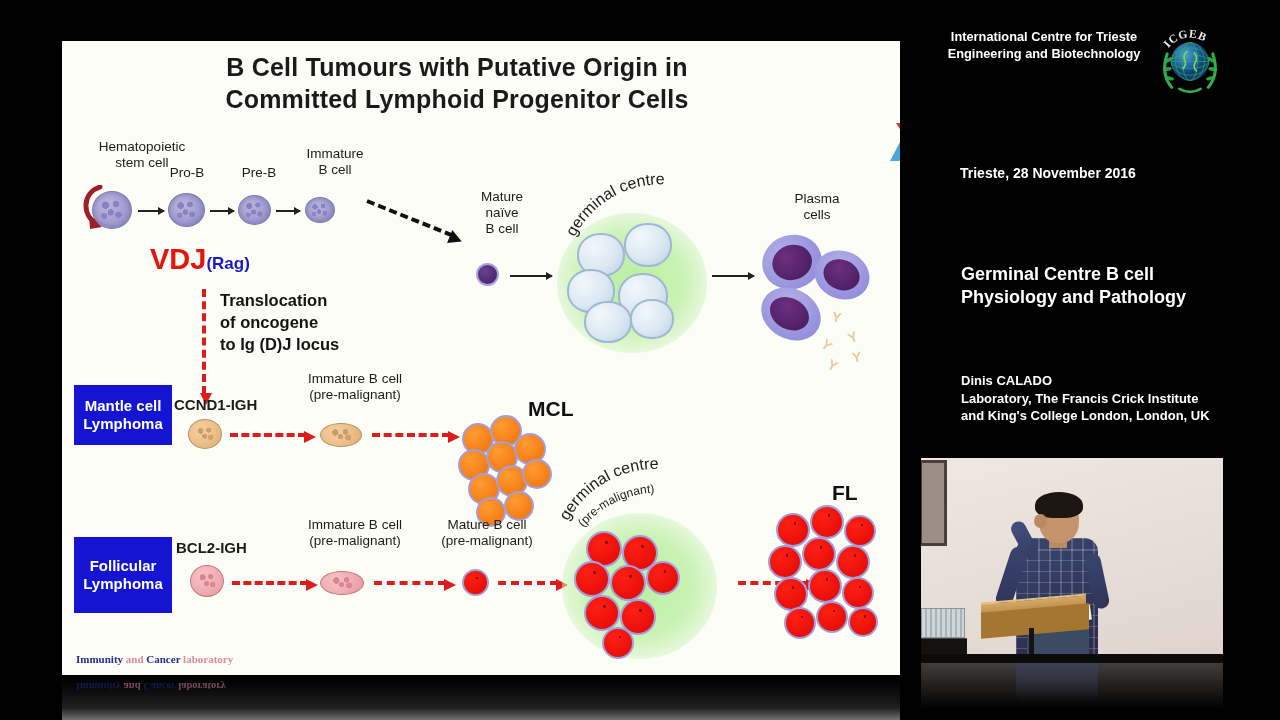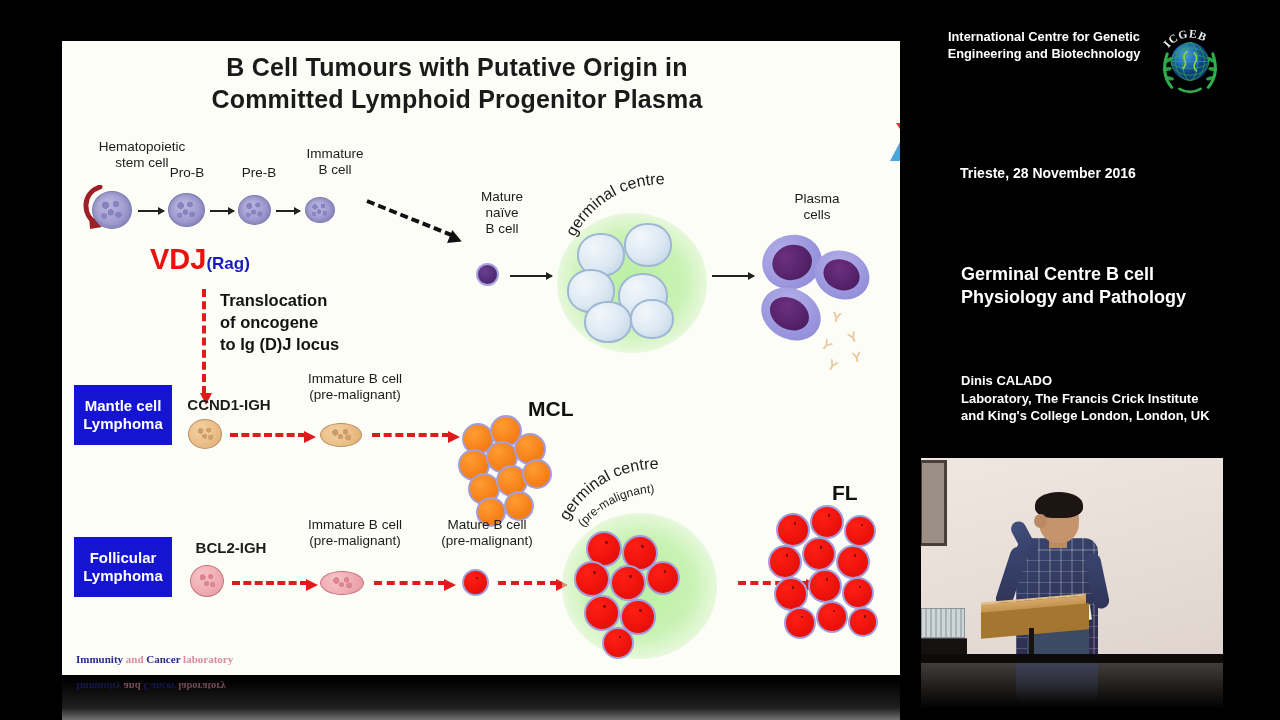--- a/index.html
+++ b/index.html
@@ -36,21 +36,21 @@
 
   
   #crick-logo {
     position:absolute; left:828px; top:42px; width:70px; height:86px;
   }
   #crick-logo .tri { position:absolute; width:0; height:0; }
 
   
   .lbl { position:absolute; color:#1c1c1c; font-size:13.5px; line-height:1.18; text-align:center; }
   .lbl.bold { font-weight:bold; }
-  .lbl.left { text-align:center; }
+  .lbl.left { text-align:left; }
 
   
   .cell { position:absolute; border-radius:50%; }
   .hsc {
     background:radial-gradient(circle at 35% 33%, #b9b7e0 0%, #a39fd2 55%, #8f8bc4 100%);
     border:1.4px solid #7b78ae;
     box-shadow:inset 0 0 6px rgba(90,85,150,.5);
   }
   .hsc::after{
     content:""; position:absolute; inset:16%; border-radius:50%;
@@ -256,21 +256,21 @@
 </style>
 </head>
 <body>
 
 <div id="stage">
 
   <div id="slide">
 
     <div class="slide-title">
       <div>B Cell Tumours with Putative Origin in</div>
-      <div>Committed Lymphoid Progenitor Plasma</div>
+      <div>Committed Lymphoid Progenitor Cells</div>
     </div>
 
     <div class="lbl" style="left:10px; top:98px; width:140px;">
       <div>Hematopoietic</div>
       <div>stem cell</div>
     </div>
     <div class="lbl" style="left:90px; top:124px; width:70px;">Pro-B</div>
     <div class="lbl" style="left:162px; top:124px; width:70px;">Pre-B</div>
     <div class="lbl" style="left:228px; top:105px; width:90px;">
       <div>Immature</div>
@@ -383,21 +383,21 @@
     <div class="orange-cell" style="left:428px; top:374px; width:32px; height:32px;"></div>
     <div class="orange-cell" style="left:396px; top:408px; width:32px; height:32px;"></div>
     <div class="orange-cell" style="left:424px; top:400px; width:32px; height:32px;"></div>
     <div class="orange-cell" style="left:452px; top:392px; width:32px; height:32px;"></div>
     <div class="orange-cell" style="left:406px; top:432px; width:32px; height:32px;"></div>
     <div class="orange-cell" style="left:434px; top:424px; width:32px; height:32px;"></div>
     <div class="orange-cell" style="left:460px; top:418px; width:30px; height:30px;"></div>
     <div class="orange-cell" style="left:414px; top:456px; width:30px; height:30px;"></div>
     <div class="orange-cell" style="left:442px; top:450px; width:30px; height:30px;"></div>
 
-    <div class="bluebox" style="left:12px; top:496px; width:98px; height:60px;">
+    <div class="bluebox" style="left:12px; top:496px; width:98px; height:76px;">
       <div>
         <div>Follicular</div>
         <div>Lymphoma</div>
       </div>
     </div>
     <div class="lbl bold left" style="left:114px; top:498px; width:110px; font-size:15px;">BCL2-IGH</div>
 
     <div class="lbl" style="left:228px; top:476px; width:130px;">
       <div>Immature B cell</div>
       <div class="small">(pre-malignant)</div>
@@ -477,21 +477,21 @@
       <span class="f-im">Immunity</span>
       <span class="f-and">and</span>
       <span class="f-ca">Cancer</span>
       <span class="f-lab">laboratory</span>
     </div>
   </div>
 
   <div id="right"></div>
 
   <div id="icgeb-head" style="left:928px;">
-    <div>International Centre for Genetic</div>
+    <div>International Centre for Trieste</div>
     <div>Engineering and Biotechnology</div>
   </div>
 
   <svg id="icgeb-logo" viewBox="0 0 100 100">
     <defs>
       <path id="icgebArc" d="M18,40 A36,36 0 0 1 82,40" fill="none"></path>
       <radialGradient id="globeG" cx="38%" cy="32%">
         <stop offset="0%" stop-color="#4f9fe0"></stop>
         <stop offset="65%" stop-color="#1d63ab"></stop>
         <stop offset="100%" stop-color="#103f78"></stop>

